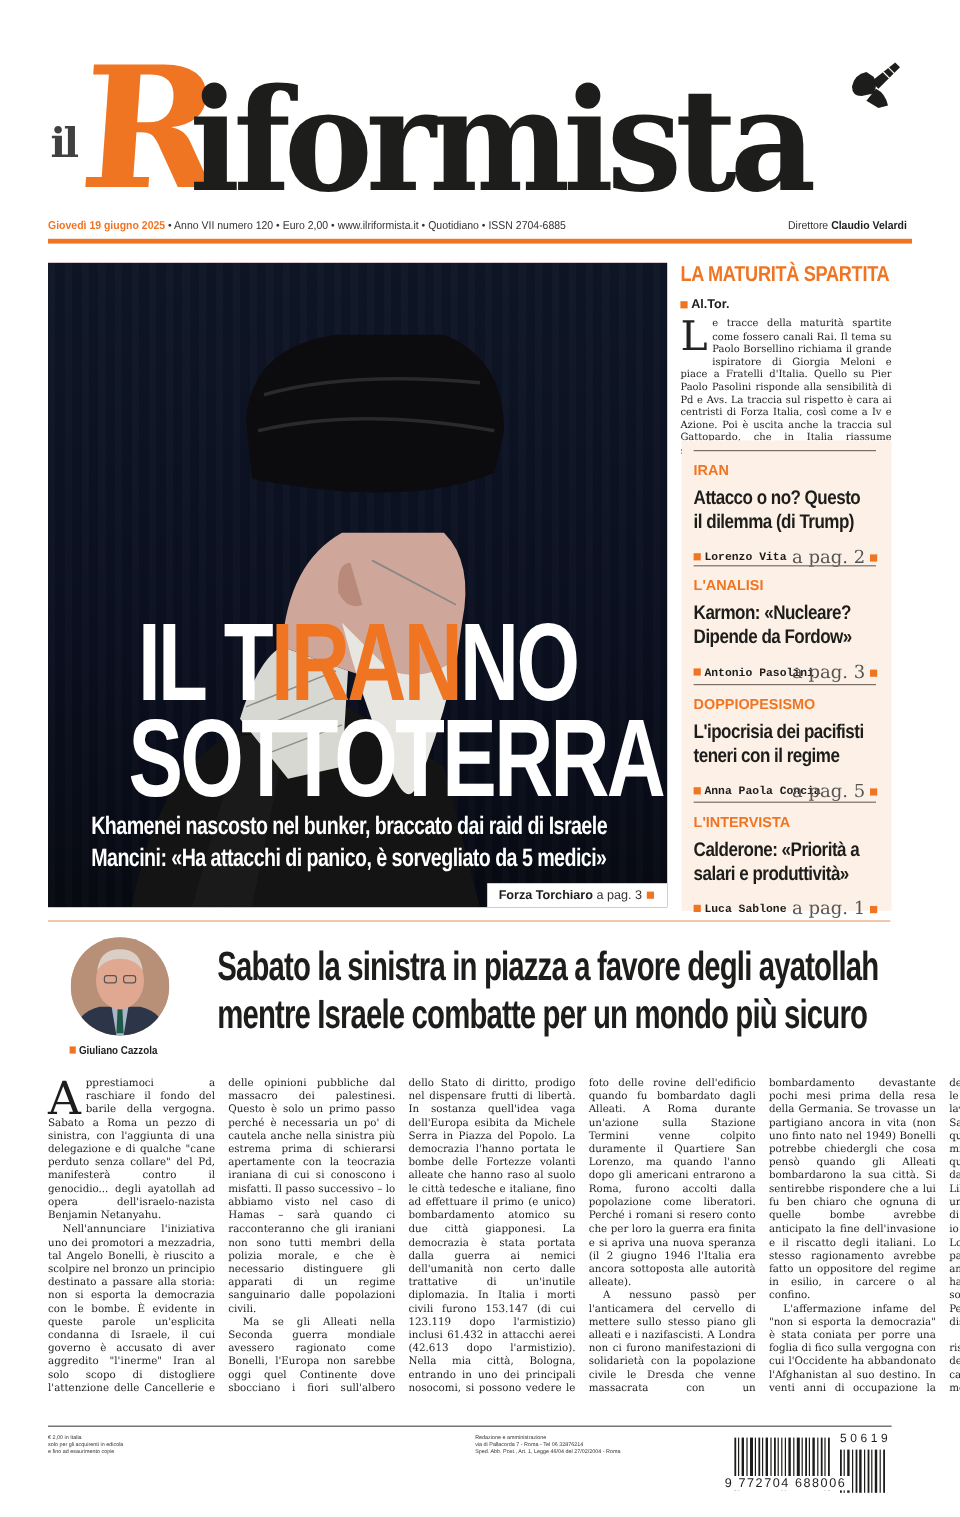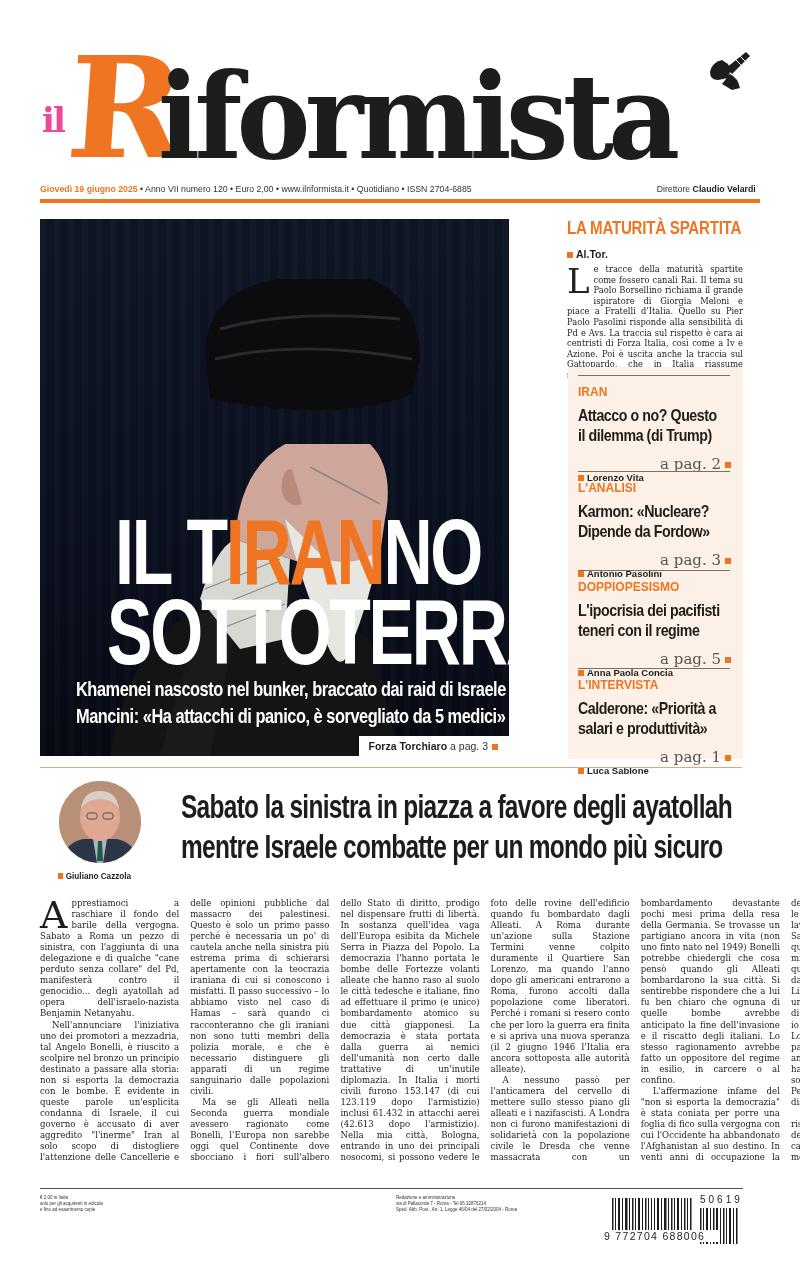--- a/index.html
+++ b/index.html
@@ -1,34 +1,34 @@
 <!DOCTYPE html>
 <html><head>
 <meta charset="utf-8">
 <style>
   * { box-sizing: border-box; margin: 0; padding: 0; }
   html, body { width: 800px; height: 1264px; background: #ffffff; overflow: hidden; }
   body { position: relative; font-family: "DejaVu Serif", serif; color: #1d1d1b; }
 
   
   .masthead { position: absolute; left: 40px; top: 40px; width: 720px; height: 140px; }
-  .mh-il { position: absolute; left: 2px; top: 60px; font-family: "DejaVu Serif", serif; font-weight: 900; font-size: 34px; letter-spacing: -2px; color: #ec4899; }
+  .mh-il { position: absolute; left: 2px; top: 60px; font-family: "DejaVu Serif", serif; font-weight: 900; font-size: 34px; letter-spacing: -2px; color: #404040; }
   .mh-r { position: absolute; left: 28px; top: -2px; font-family: "DejaVu Serif", serif; font-weight: 900; font-size: 140px; line-height: 1; color: #f07523; transform: skewX(-4deg); letter-spacing: -4px; }
   .mh-rest { position: absolute; left: 118px; top: 18px; font-family: "DejaVu Serif", serif; font-weight: 900; font-size: 118px; line-height: 1; color: #1d1d1b; letter-spacing: -6px; transform: scaleX(0.94); transform-origin: left top; }
   .mh-mascot { position: absolute; left: 662px; top: 8px; width: 52px; height: 48px; }
 
   .dateline { position: absolute; left: 40px; top: 183px; width: 720px; height: 14px; font-family: "Liberation Sans", sans-serif; font-size: 9.5px; color: #333; display: flex; justify-content: space-between; transform: scaleX(0.92); transform-origin: left; }
   .dateline .dl-left { white-space: nowrap; }
   .dateline .dl-date { color: #f07523; font-weight: bold; }
   .dateline .dl-right { white-space: nowrap; margin-right: -58px; }
   .dateline .dl-right b { color: #1d1d1b; }
   .orange-rule { position: absolute; left: 40px; top: 199px; width: 720px; height: 4px; background: #f07523; }
 
   
-  .hero { position: absolute; left: 40px; top: 219px; width: 469px; height: 537px; background: #7f1d1d; overflow: hidden; }
+  .hero { position: absolute; left: 40px; top: 219px; width: 516px; height: 537px; background: #7f1d1d; overflow: hidden; }
   .hero-bg { position: absolute; inset: 0;
     background:
       repeating-linear-gradient(90deg, rgba(255,255,255,0.015) 0 6px, rgba(0,0,0,0.05) 6px 14px),
       linear-gradient(180deg, #0f1626 0%, #0b1020 60%, #070a12 100%); }
   .hero-photo { position: absolute; left: 0; top: 0; width: 516px; height: 537px; }
   .hero-title { position: absolute; left: 0; width: 516px; text-align: center; font-family: "Liberation Sans", sans-serif; font-weight: bold; color: #ffffff; letter-spacing: -3px; transform: scaleX(0.74); transform-origin: center; }
   .hero-title.l1 { top: 506px; font-size: 92px; line-height: 92px; position: absolute; }
   .hero-title.l2 { top: 586px; font-size: 92px; line-height: 92px; position: absolute; }
   .hero-title .accent { color: #f07523; }
   .hero-sub { position: absolute; left: 36px; width: 516px; font-family: "Liberation Sans", sans-serif; font-weight: bold; color: #fff; font-size: 21px; line-height: 26px; letter-spacing: -0.6px; transform: scaleX(0.78); transform-origin: left; white-space: nowrap; }
@@ -43,21 +43,21 @@
   .side-author { position: absolute; left: 567px; top: 248px; font-family: "Liberation Sans", sans-serif; font-weight: bold; font-size: 10.5px; color: #1d1d1b; }
   .side-author .sq { margin-left: 0; }
   .side-body { position: absolute; left: 567px; top: 264px; width: 176px; font-family: "DejaVu Serif", serif; font-size: 8.3px; line-height: 10.6px; color: #222; text-align: justify; }
   .side-body .dropcap { float: left; font-size: 34px; line-height: 30px; margin: 2px 4px 0 0; font-weight: normal; }
 
   .side-box { position: absolute; left: 568px; top: 367px; width: 175px; height: 392px; background: #fdf0e6; }
   .sb-item { position: absolute; left: 10px; width: 152px; }
   .sb-rule { position: absolute; left: 0; top: 0; width: 152px; height: 1px; background: #7a6e66; }
   .sb-kicker { position: absolute; left: 0; top: 10px; font-family: "Liberation Sans", sans-serif; font-weight: bold; color: #f07523; font-size: 12px; white-space: nowrap; }
   .sb-title { position: absolute; left: 0; top: 30px; width: 170px; font-family: "Liberation Sans", sans-serif; font-weight: bold; color: #1d1d1b; font-size: 16.5px; line-height: 20px; letter-spacing: -0.5px; transform: scaleX(0.86); transform-origin: left; }
-  .sb-author { position: absolute; left: 0; top: 97px; font-family: Liberation Sans, sans-serif; font-weight: bold; font-size: 9.5px; color: #1d1d1b; white-space: nowrap; }
+  .sb-author { position: absolute; left: 0; top: 84px; font-family: Liberation Mono, monospace; font-weight: bold; font-size: 9.5px; color: #1d1d1b; white-space: nowrap; }
   .sb-author .sq { margin-left: 0; }
   .sb-page { position: absolute; right: -4px; top: 80px; font-family: "DejaVu Serif", serif; font-size: 15px; color: #555; white-space: nowrap; }
 
   
   .thin-orange { position: absolute; left: 40px; top: 767px; width: 702px; height: 1px; background: #e8a57a; }
   .avatar { position: absolute; left: 59px; top: 781px; width: 82px; height: 82px; border-radius: 50%; overflow: hidden; background: #c9a48a; }
   .avatar-label { position: absolute; left: 58px; top: 870px; font-family: "Liberation Sans", sans-serif; font-weight: bold; font-size: 9.5px; color: #1d1d1b; white-space: nowrap; transform: scaleX(0.86); transform-origin: left; }
   .avatar-label .sq { margin-left: 0; }
   .story-title { position: absolute; left: 181px; width: 600px; font-family: "Liberation Sans", sans-serif; font-weight: bold; font-size: 34px; line-height: 40px; color: #1d1d1b; letter-spacing: -1px; transform: scaleX(0.72); transform-origin: left; white-space: nowrap; }
   .story-title.t1 { top: 786px; }
@@ -67,21 +67,21 @@
   .article p { text-indent: 12px; }
   .article p.first { text-indent: 0; }
   .article .dropcap { float: left; font-size: 38px; line-height: 32px; margin: 1px 4px 0 0; }
 
   
   .footer-rule { position: absolute; left: 40px; top: 1188px; width: 703px; height: 1px; background: #555; }
   .foot-left { position: absolute; left: 40px; top: 1195px; font-family: "Liberation Sans", sans-serif; font-size: 4.5px; line-height: 6px; color: #333; }
   .foot-mid { position: absolute; left: 396px; top: 1195px; font-family: "Liberation Sans", sans-serif; font-size: 4.5px; line-height: 6px; color: #333; }
   .barcode { position: absolute; left: 604px; top: 1196px; width: 140px; height: 50px; }
   .bc-num { position: absolute; font-family: Liberation Sans, sans-serif; color: #1d1d1b; }
-  .bc-num.main { left: 604px; top: 1230px; font-size: 10.5px; letter-spacing: 1.3px; background: #fff; padding-right: 14px; }
+  .bc-num.main { left: 604px; top: 1230px; font-size: 10.5px; letter-spacing: 1.3px; background: #fff; padding-right: 4px; }
   .bc-num.addon { left: 700px; top: 1194px; font-size: 10px; letter-spacing: 3px; }
 </style>
 </head>
 <body>
 
 <header class="masthead">
   <span class="mh-il">il</span>
   <span class="mh-r">R</span>
   <span class="mh-rest">iformista</span>
   <svg class="mh-mascot" viewBox="0 0 52 48">

